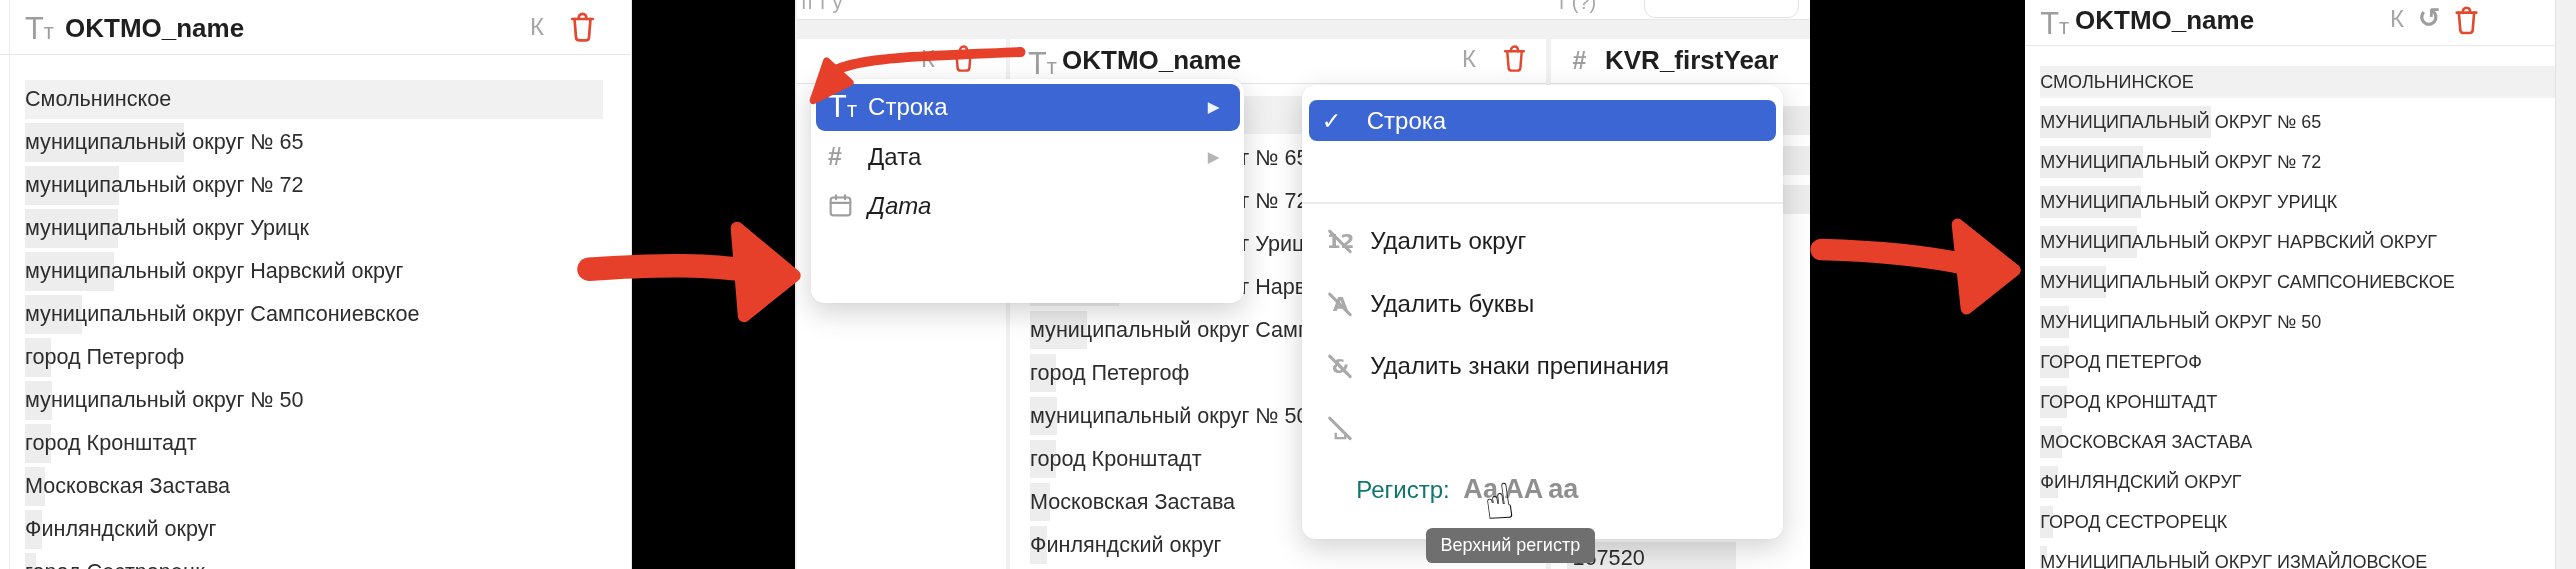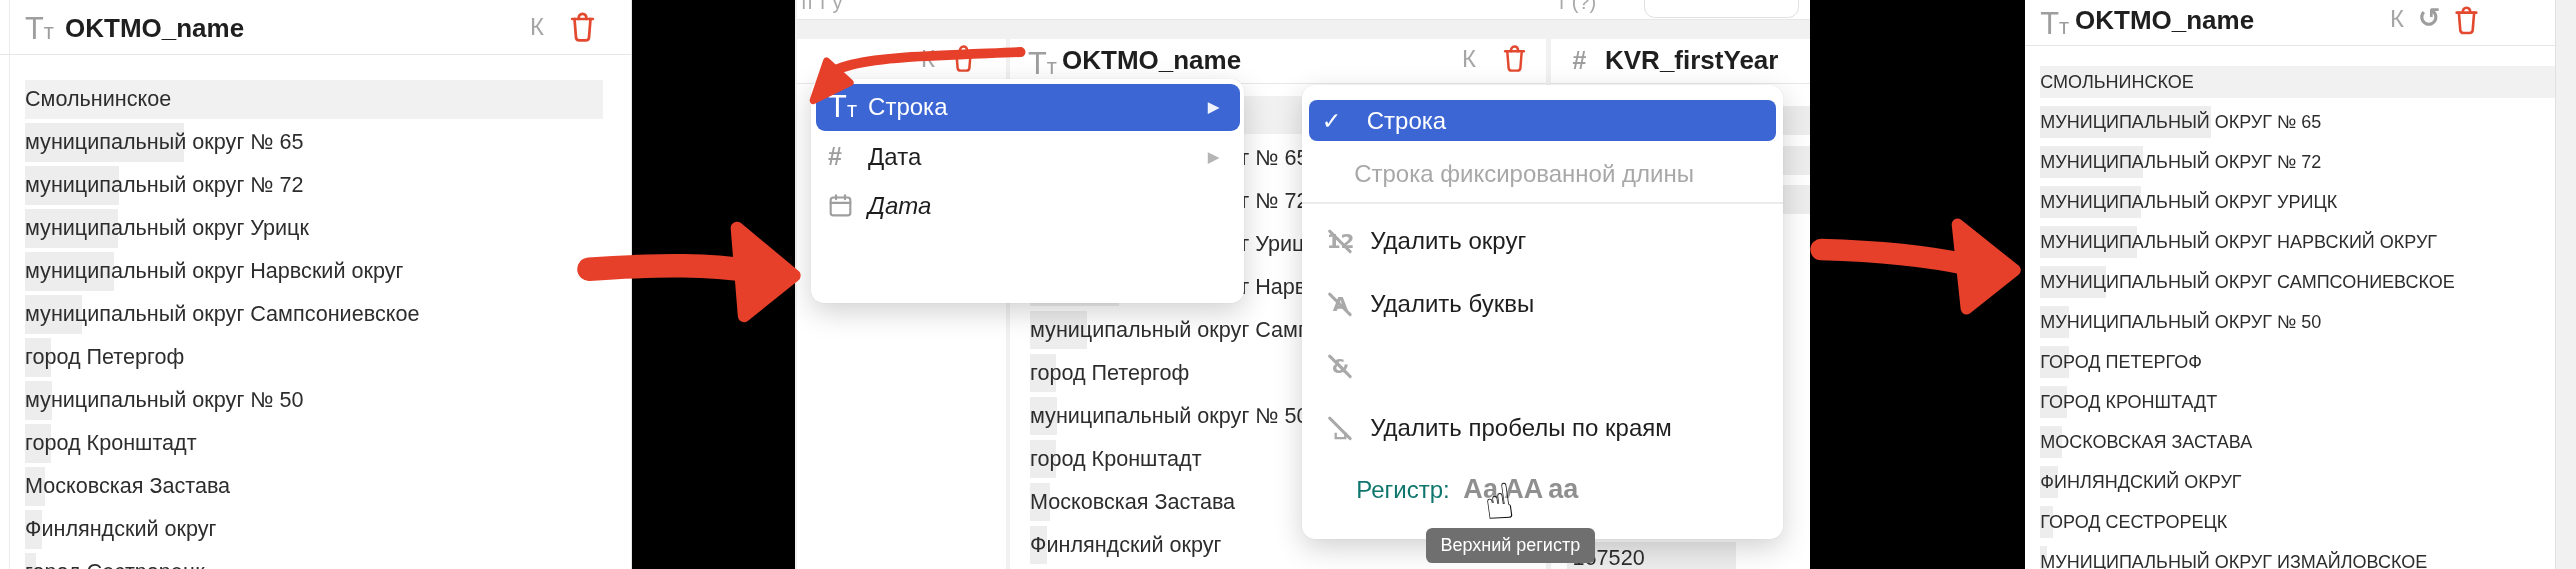--- a/index.html
+++ b/index.html
@@ -268,40 +268,36 @@
       </span>
       <span>Дата</span>
     </div>
   </div>
 
   <div class="menu" style="left:1302px;top:85px;width:481px;height:454px;">
     <div class="sm-item selected" style="top:15.3px;">
       <span class="sm-check">✓</span>
       <span class="sm-label">Строка</span>
     </div>
-    <div class="sm-item" style="top:68px;">
-      <span style="width:45px;"></span>
-      <span class="sm-label disabled">Строка фиксированной длины</span>
-    </div>
     <div class="sm-divider" style="top:117px;"></div>
 
     <div class="sm-item" style="top:135px;">
       <span class="act-ico">12</span>
       <span class="sm-label">Удалить округ</span>
     </div>
     <div class="sm-item" style="top:198px;">
       <span class="act-ico">А</span>
       <span class="sm-label">Удалить буквы</span>
     </div>
     <div class="sm-item" style="top:260px;">
       <span class="act-ico">&amp;</span>
+      <span class="sm-label">Удалить знаки препинания</span>
     </div>
     <div class="sm-item" style="top:322px;">
       <span class="act-ico">␣</span>
-      <span class="sm-label">Удалить пробелы по краям</span>
     </div>
 
     <div class="sm-item" style="top:384px;">
       <span class="case-label" style="margin-left:47px;">Регистр:</span>
       <span class="case-opt" style="left:154px;">Аа</span>
       <span class="case-opt" style="left:195px;">АА</span>
       <span class="case-opt" style="left:239px;">аа</span>
     </div>
   </div>
 

